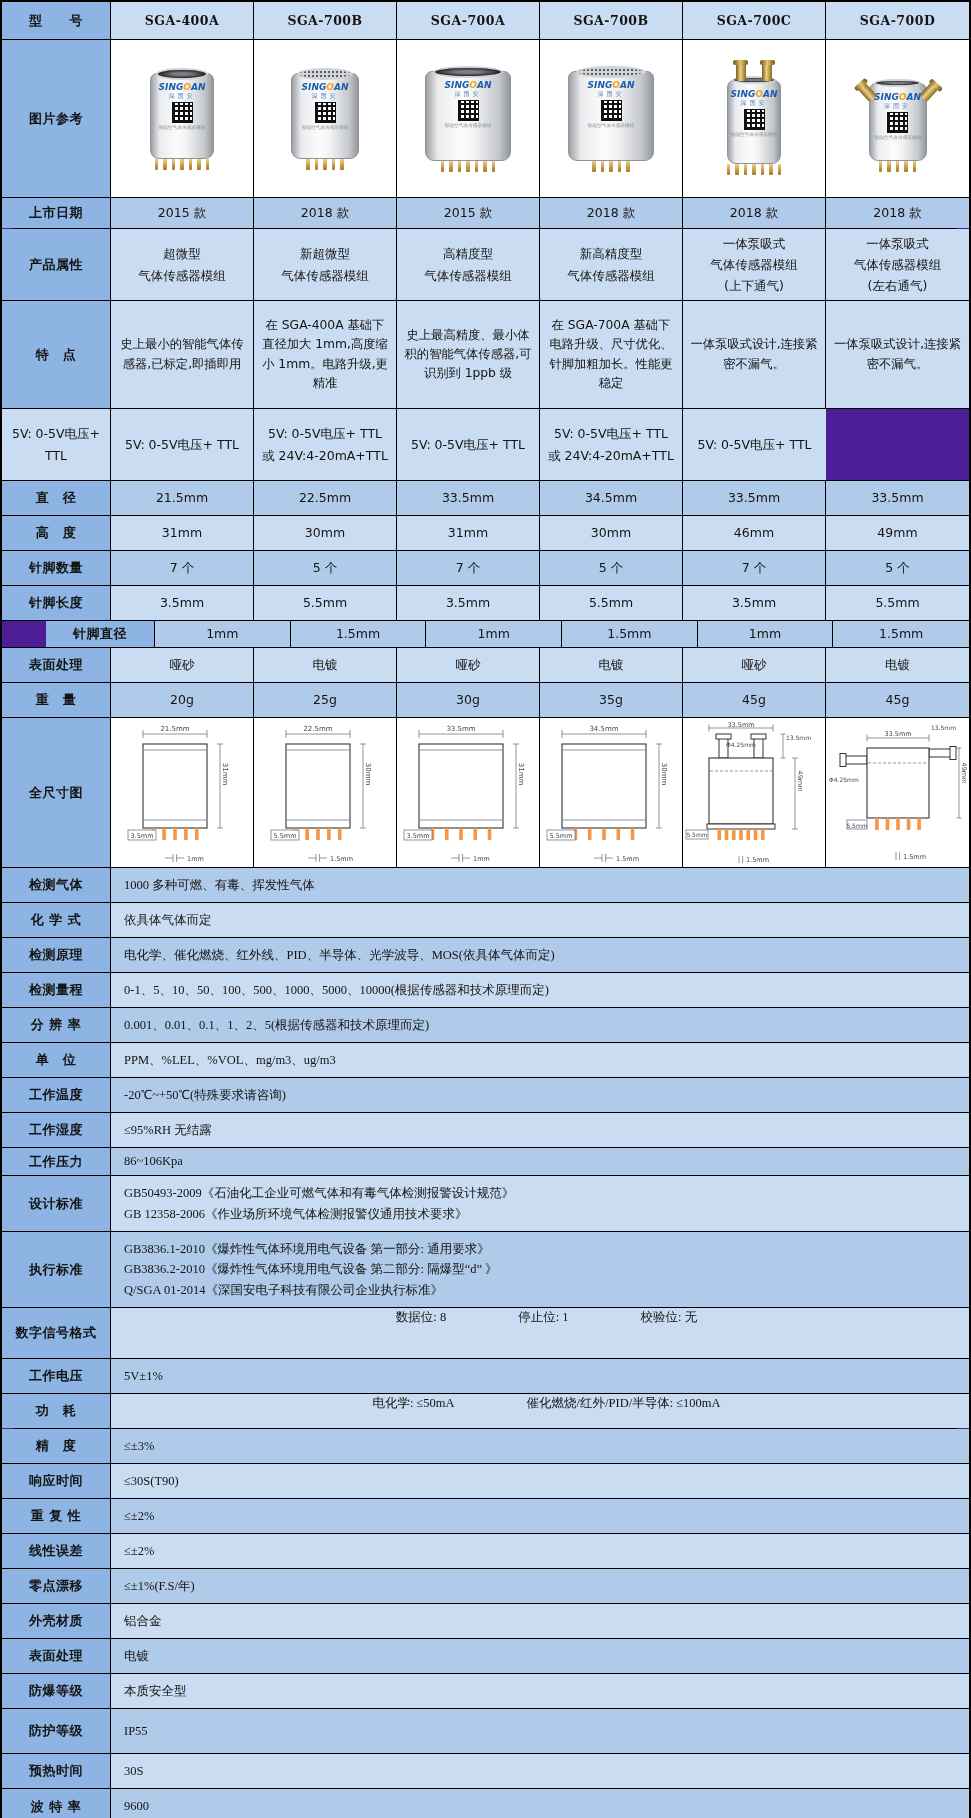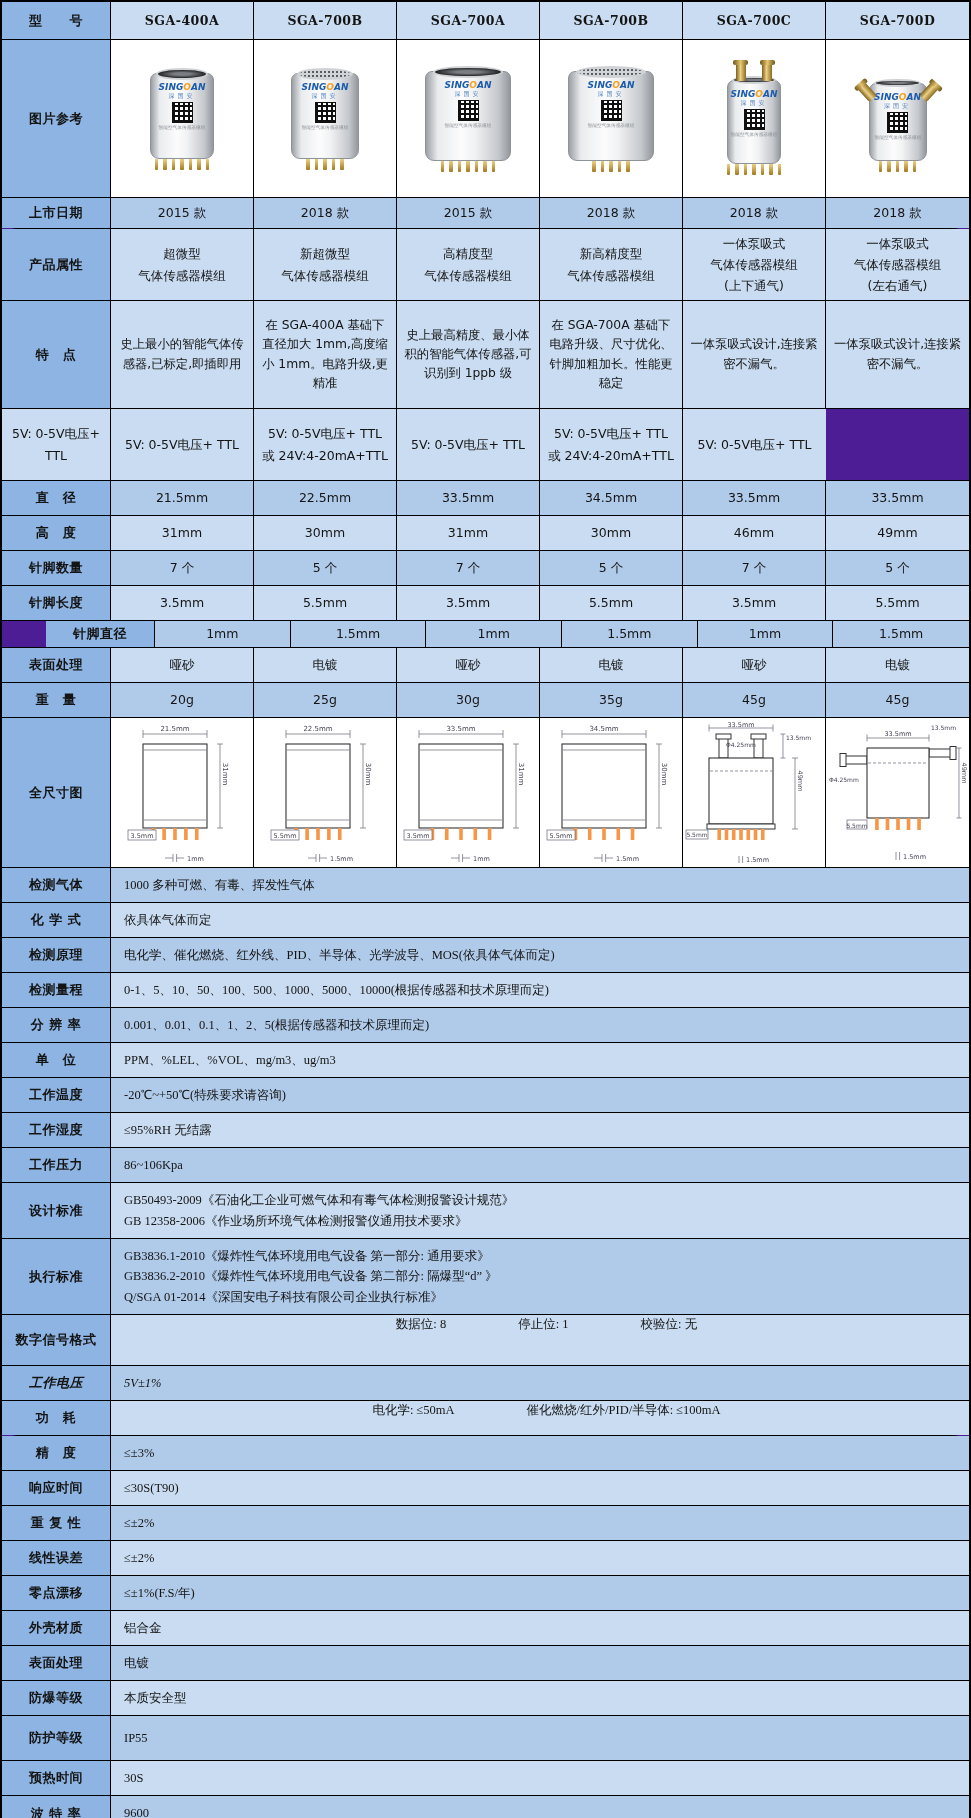--- a/index.html
+++ b/index.html
@@ -535,21 +535,21 @@
       <div class="cell val spec-val">
         <div>-20℃~+50℃(特殊要求请咨询)</div>
       </div>
     </div>
     <div class="row spec shade-light" style="height: 35px;">
       <div class="cell label">工作湿度</div>
       <div class="cell val spec-val">
         <div>≤95%RH 无结露</div>
       </div>
     </div>
-    <div class="row spec shade-dark" style="height: 35px;">
+    <div class="row spec shade-dark" style="height: 28px;">
       <div class="cell label">工作压力</div>
       <div class="cell val spec-val">
         <div>86~106Kpa</div>
       </div>
     </div>
     <div class="row spec shade-light" style="height: 56px;">
       <div class="cell label">设计标准</div>
       <div class="cell val spec-val">
         <div>GB50493-2009《石油化工企业可燃气体和有毒气体检测报警设计规范》</div>
         <div>GB 12358-2006《作业场所环境气体检测报警仪通用技术要求》</div>
@@ -564,21 +564,21 @@
       </div>
     </div>
     <div class="row spec shade-light" style="height: 51px;">
       <div class="cell label">数字信号格式</div>
       <div class="cell val spec-val segmented">
         <span>数据位: 8</span>
         <span>停止位: 1</span>
         <span>校验位: 无</span>
       </div>
     </div>
-    <div class="row spec shade-dark" style="height: 35px; font-style: italic;">
+    <div class="row spec shade-dark" style="height: 35px;">
       <div class="cell label">工作电压</div>
       <div class="cell val spec-val">
         <div>5V±1%</div>
       </div>
     </div>
     <div class="row spec shade-light" style="height: 35px; border-radius: 15px;">
       <div class="cell label">功　耗</div>
       <div class="cell val spec-val segmented">
         <span>电化学: ≤50mA</span>
         <span>催化燃烧/红外/PID/半导体: ≤100mA</span>

